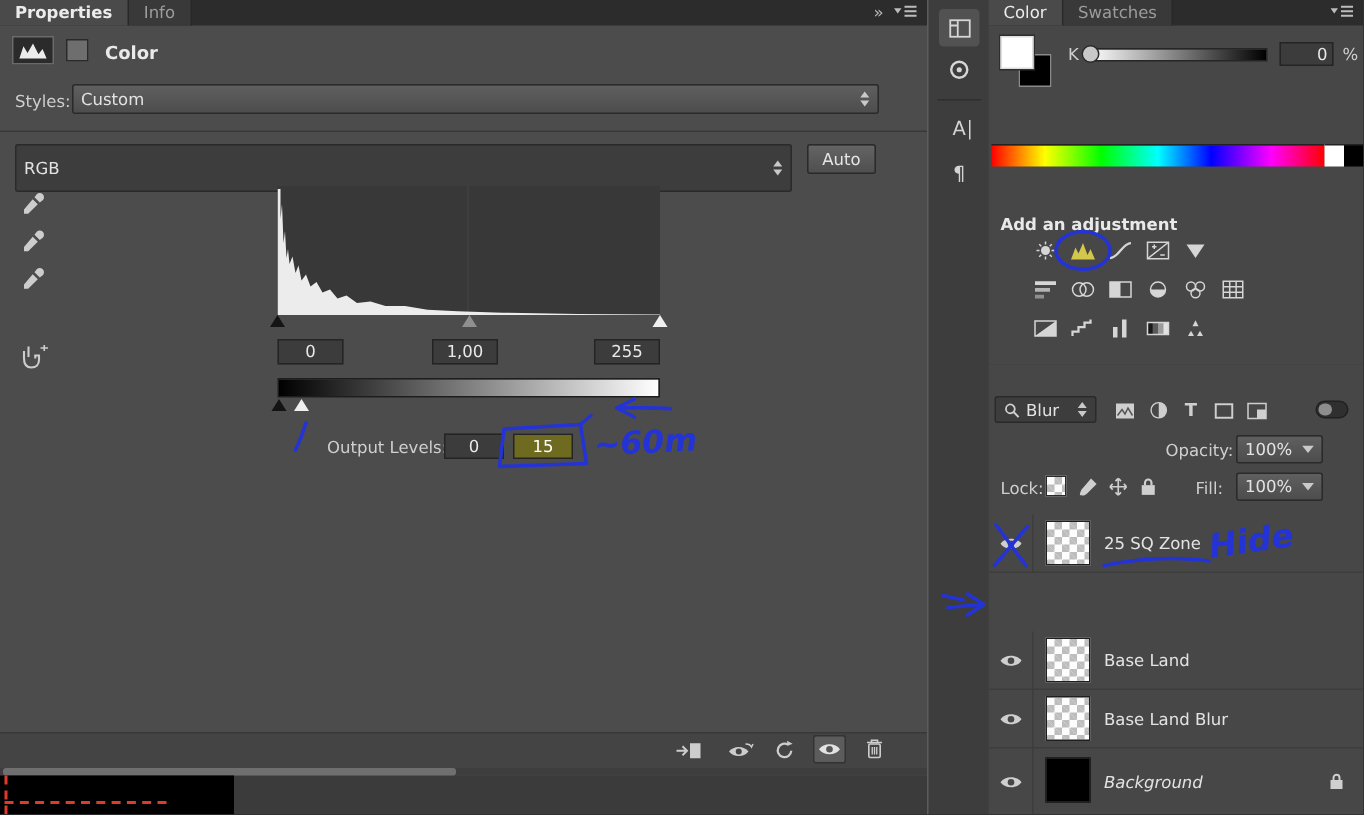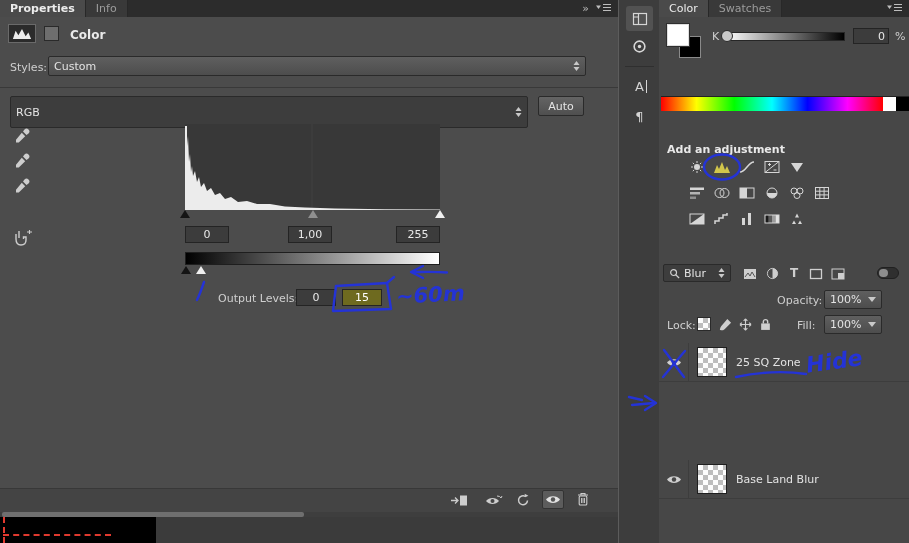--- a/index.html
+++ b/index.html
@@ -417,32 +417,58 @@
         <svg width="16" height="11" viewBox="0 0 16 11">
             <path d="M1,5.5 C4,1 12,1 15,5.5 C12,10 4,10 1,5.5 Z" fill="#cfcfcf"></path>
             <circle cx="8" cy="5.5" r="2.2" fill="#474747"></circle>
           </svg>
       </div>
       <div class="thumb checker" style="left:38px;top:4px"></div>
       <span class="lname" style="left:77px">25 SQ Zone</span>
     </div>
 
 
+    <div class="layer-row" style="top:178px">
+      <div class="eyebox">
+        <svg width="16" height="11" viewBox="0 0 16 11">
+            <path d="M1,5.5 C4,1 12,1 15,5.5 C12,10 4,10 1,5.5 Z" fill="#cfcfcf"></path>
+            <circle cx="8" cy="5.5" r="2.2" fill="#474747"></circle>
+          </svg>
+      </div>
+      <div class="thumb checker" style="left:38px;top:4px"></div>
+      <span class="lname" style="left:77px">Base Land</span>
+    </div>
 
     <div class="layer-row" style="top:217px">
       <div class="eyebox">
         <svg width="16" height="11" viewBox="0 0 16 11">
             <path d="M1,5.5 C4,1 12,1 15,5.5 C12,10 4,10 1,5.5 Z" fill="#cfcfcf"></path>
             <circle cx="8" cy="5.5" r="2.2" fill="#474747"></circle>
           </svg>
       </div>
       <div class="thumb checker" style="left:38px;top:4px"></div>
       <span class="lname" style="left:77px">Base Land Blur</span>
     </div>
 
+    <div class="layer-row" style="top:256px;height:44px;border-bottom:none">
+      <div class="eyebox" style="height:44px">
+        <svg width="16" height="11" viewBox="0 0 16 11">
+            <path d="M1,5.5 C4,1 12,1 15,5.5 C12,10 4,10 1,5.5 Z" fill="#cfcfcf"></path>
+            <circle cx="8" cy="5.5" r="2.2" fill="#474747"></circle>
+          </svg>
+      </div>
+      <div class="thumb" style="left:38px;top:6px;background:#000"></div>
+      <span class="lname" style="left:77px;top:16px;font-style:italic">Background</span>
+      <div class="iconb" style="left:226px;top:15px;width:12px;height:14px">
+        <svg width="10" height="12" viewBox="0 0 10 12">
+            <rect x="1" y="5" width="8" height="6" fill="#cfcfcf"></rect>
+            <path d="M3,5 V3.5 a2,2 0 0 1 4,0 V5" stroke="#cfcfcf" fill="none" stroke-width="1.3"></path>
+          </svg>
+      </div>
+    </div>
   </section>
 
   <div class="abs" style="left:0;top:517px;width:156px;height:26px;background:#000">
     <div class="abs" style="left:3px;top:0;height:26px;border-left:2px dashed #e03a2f"></div>
     <div class="abs" style="left:3px;top:17px;width:108px;border-top:2px dashed #e03a2f"></div>
   </div>
 
   <svg class="annot-svg" width="909" height="543" viewBox="0 0 909 543">
     <g stroke="#2433d6" stroke-width="2.4" fill="none" stroke-linecap="round" stroke-linejoin="round">
 

